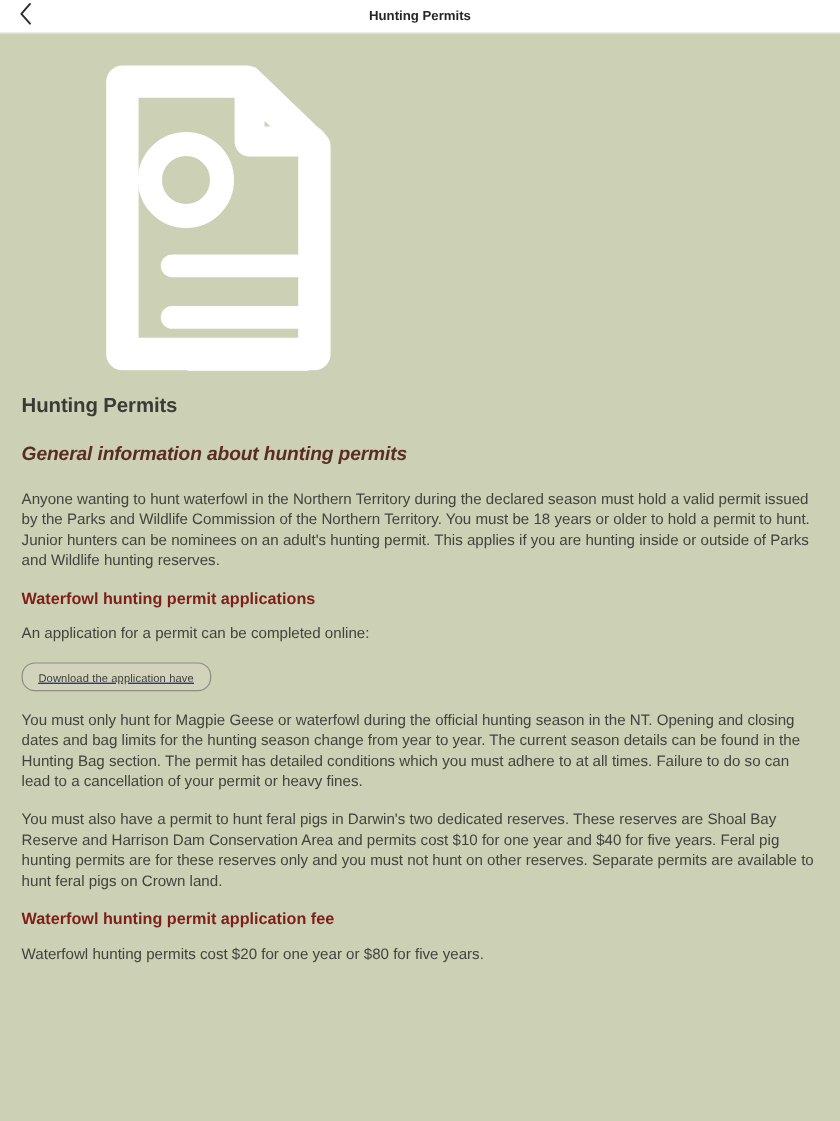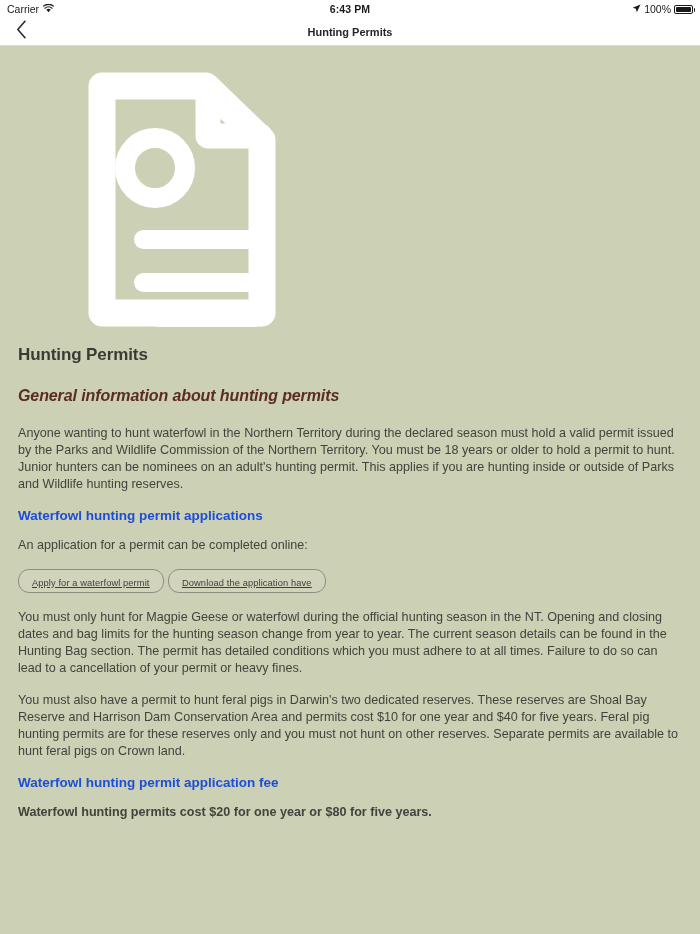--- a/index.html
+++ b/index.html
@@ -104,30 +104,30 @@
   }
   h2.sec-h2 {
     font-size:16px; font-weight:bold;
     color:#5b2d22;
     margin:0 0 20px 0;
     letter-spacing:-0.1px;
     font-style:italic;
   }
   h3.sec-h3 {
     font-size:13.5px; font-weight:bold;
-    color:#1d4ed8;
+    color:#7f1d1d;
     margin:0 0 14px 0;
   }
   p.body {
     font-size:12.6px;
     line-height:17px;
     color:#43433d;
     margin:0 0 15px 0;
   }
-  p.body:last-child { margin-bottom:16px;font-weight:bold; }
+  p.body:last-child { margin-bottom:16px; }
 
   a.inline-link {
     color:#2c4a6e;
     text-decoration:underline;
   }
 
   .btn-link {
     display:inline-block;
     border:1px solid #8d8d82;
     border-radius:11px;
@@ -142,44 +142,20 @@
     color:#3f3f39;
     text-decoration:underline;
     letter-spacing:0.1px;
   }
 </style>
 </head>
 <body>
 
 <div class="device">
 
-  <div class="status-bar">
-    <div class="sb-left">
-      <span>Carrier</span>
-      <span class="wifi-ico">
-        <svg width="11" height="9" viewBox="0 0 11 9">
-          <path d="M5.5 8.2 L3.3 5.6 Q5.5 4.0 7.7 5.6 Z" fill="#1a1a1a"></path>
-          <path d="M1.9 4.2 Q5.5 1.3 9.1 4.2" stroke="#1a1a1a" stroke-width="1.15" fill="none" stroke-linecap="round"></path>
-          <path d="M0.5 2.1 Q5.5 -1.4 10.5 2.1" stroke="#1a1a1a" stroke-width="1.15" fill="none" stroke-linecap="round"></path>
-        </svg>
-      </span>
-    </div>
-    <div class="sb-center">6:43 PM</div>
-    <div class="sb-right">
-      <span class="loc-ico">
-        <svg width="9" height="9" viewBox="0 0 10 10">
-          <path d="M9.4 0.6 L0.8 4.3 L4.3 5.3 L5.4 9.2 Z" fill="#1a1a1a"></path>
-        </svg>
-      </span>
-      <span>100%</span>
-      <span class="batt">
-        <span class="batt-fill"></span>
-      </span>
-    </div>
-  </div>
 
   <div class="nav-bar">
     <div class="back-btn">
       <span>
         <svg width="11" height="19" viewBox="0 0 11 19">
           <path d="M9 1.3 L1.8 9.5 L9 17.7" stroke="#2b2b2b" stroke-width="1.6" fill="none" stroke-linecap="round" stroke-linejoin="round"></path>
         </svg>
       </span>
     </div>
     <div class="nav-title">Hunting Permits</div>
@@ -209,23 +185,20 @@
       <h1 class="page-h1">Hunting Permits</h1>
 
       <h2 class="sec-h2">General information about hunting permits</h2>
 
       <p class="body">Anyone wanting to hunt waterfowl in the Northern Territory during the declared season must hold a valid permit issued by the Parks and Wildlife Commission of the Northern Territory. You must be 18 years or older to hold a permit to hunt. Junior hunters can be nominees on an adult's hunting permit. This applies if you are hunting inside or outside of Parks and Wildlife hunting reserves.</p>
 
       <h3 class="sec-h3">Waterfowl hunting permit applications</h3>
 
       <p class="body">An application for a permit can be completed online:</p>
 
-      <a class="btn-link" href="#">
-        <span>Apply for a waterfowl permit</span>
-      </a>
 
 
       <a class="btn-link" href="#">
         <span>Download the application have</span>
       </a>
 
 
       <p class="body">You must only hunt for Magpie Geese or waterfowl during the official hunting season in the NT. Opening and closing dates and bag limits for the hunting season change from year to year. The current season details can be found in the Hunting Bag section. The permit has detailed conditions which you must adhere to at all times. Failure to do so can lead to a cancellation of your permit or heavy fines.</p>
 
       <p class="body">You must also have a permit to hunt feral pigs in Darwin's two dedicated reserves. These reserves are Shoal Bay Reserve and Harrison Dam Conservation Area and permits cost $10 for one year and $40 for five years. Feral pig hunting permits are for these reserves only and you must not hunt on other reserves. Separate permits are available to hunt feral pigs on Crown land.</p>

